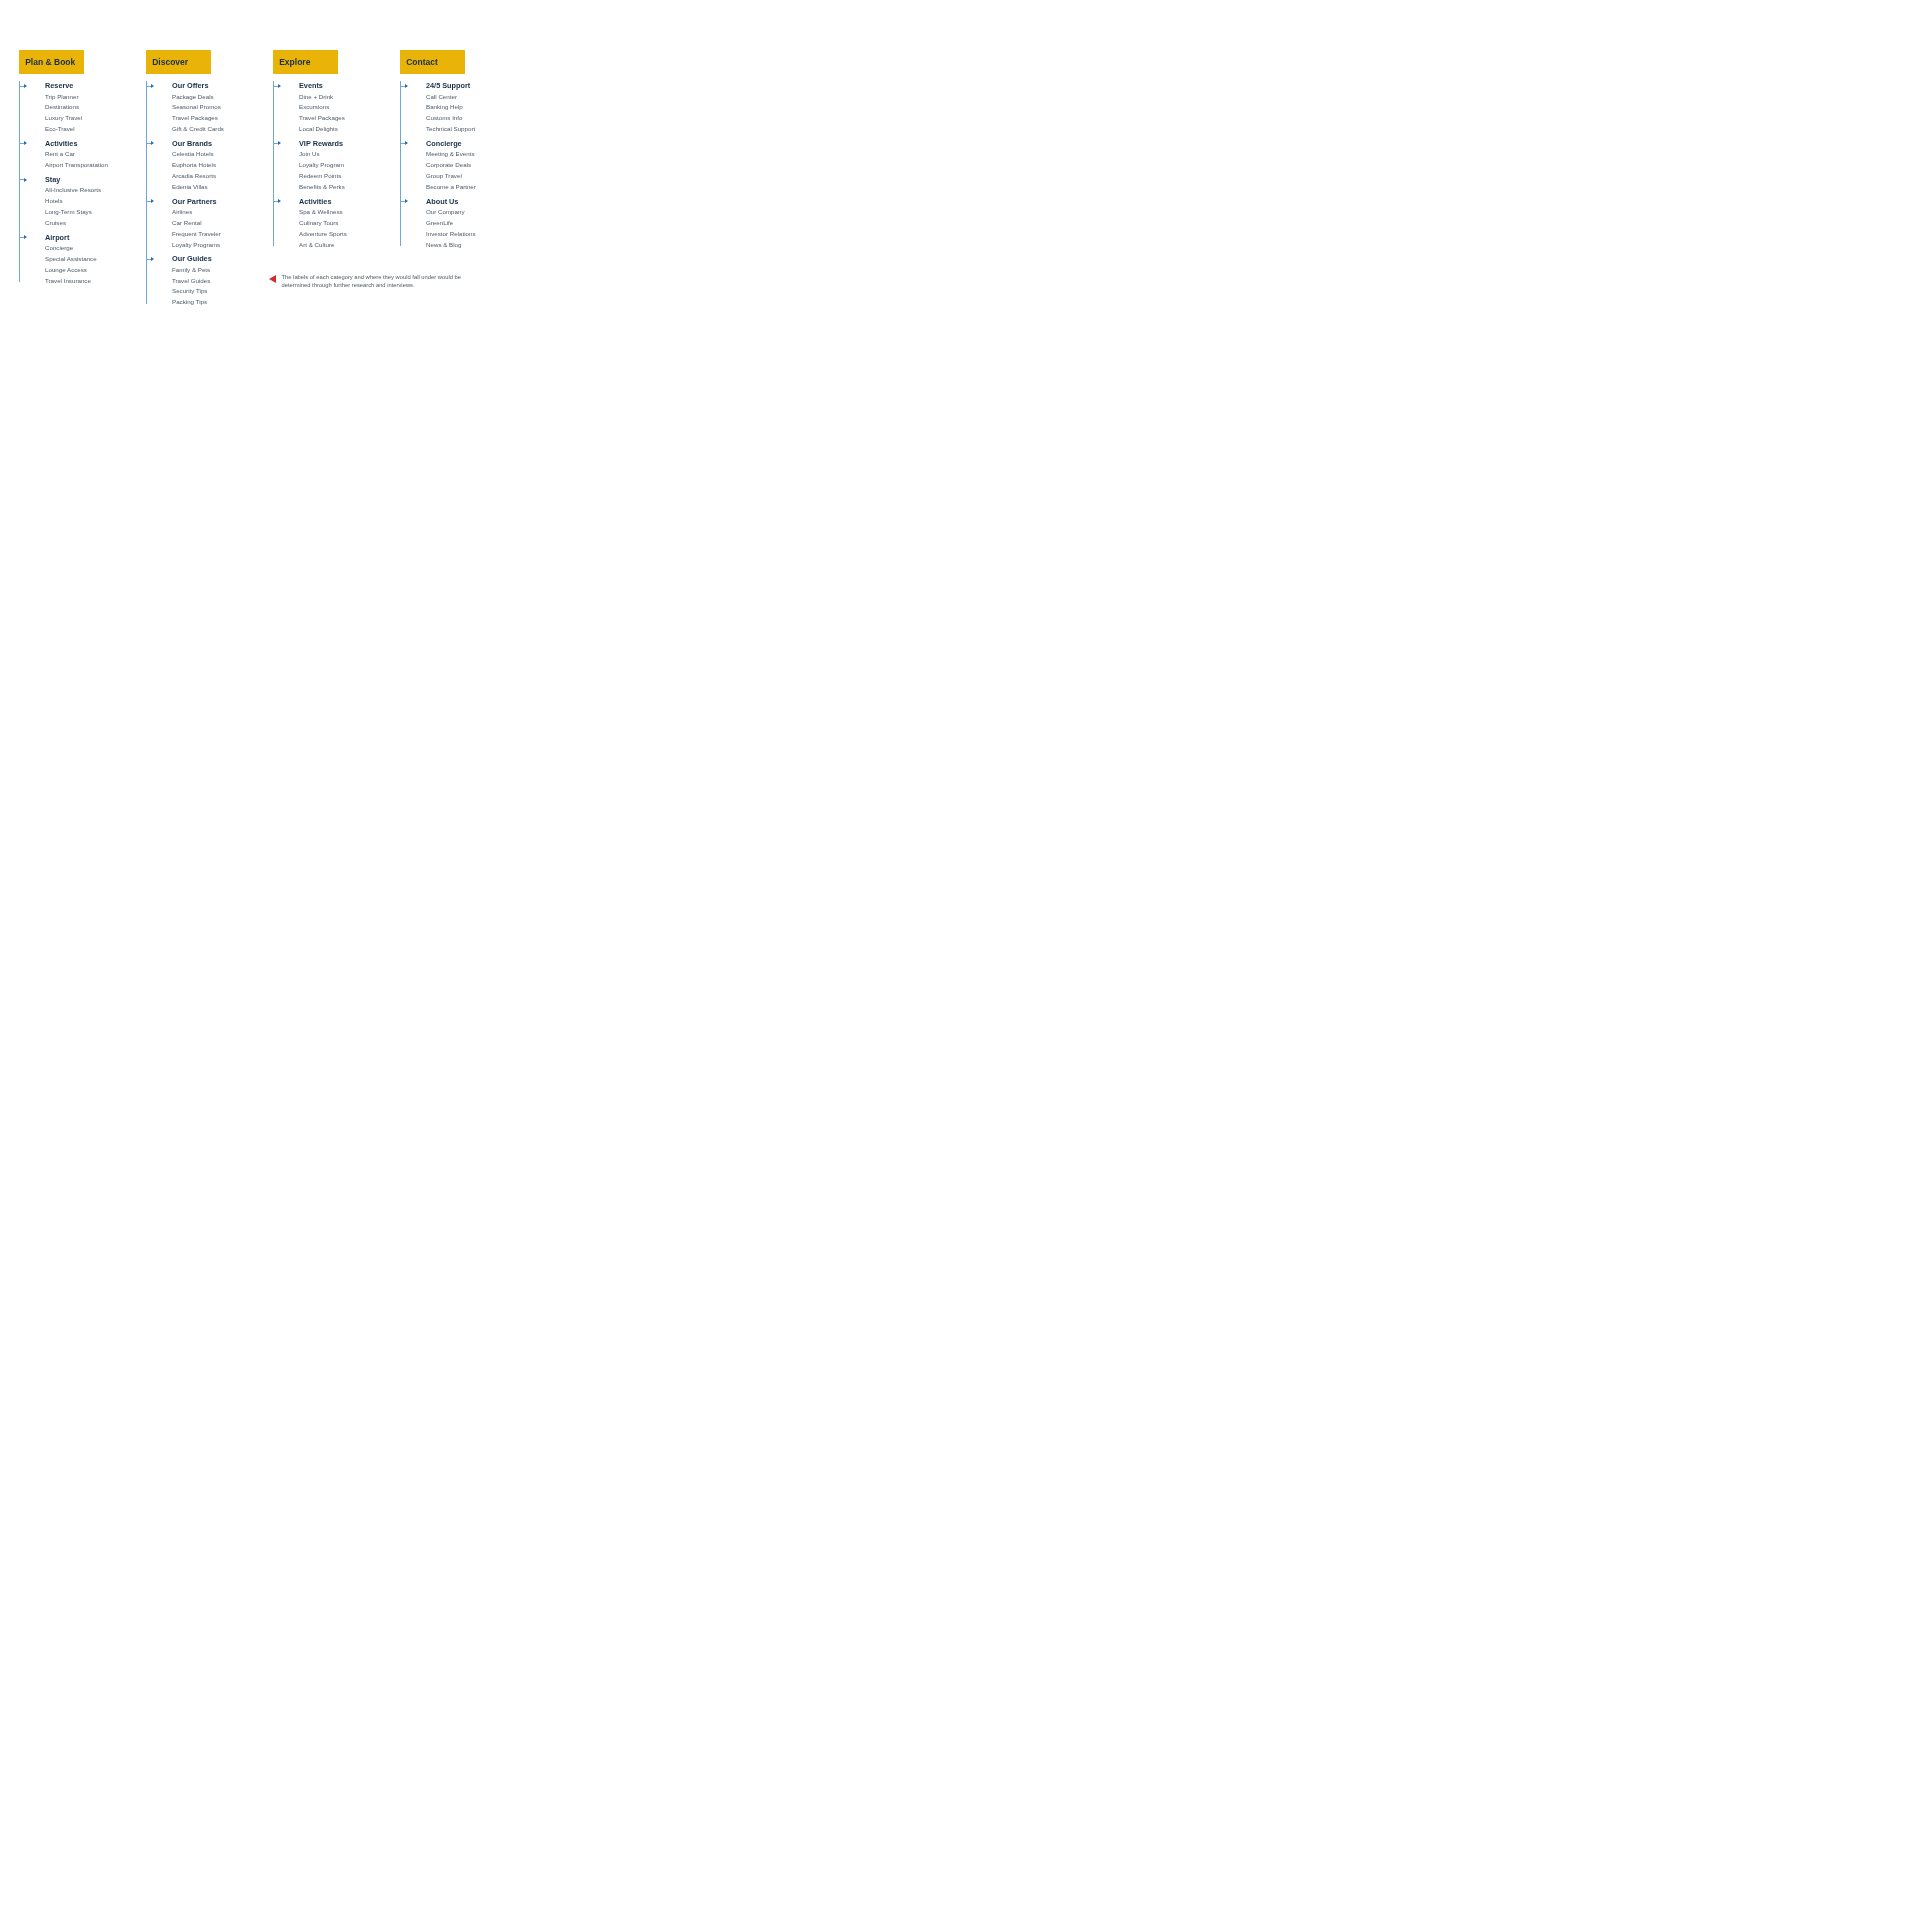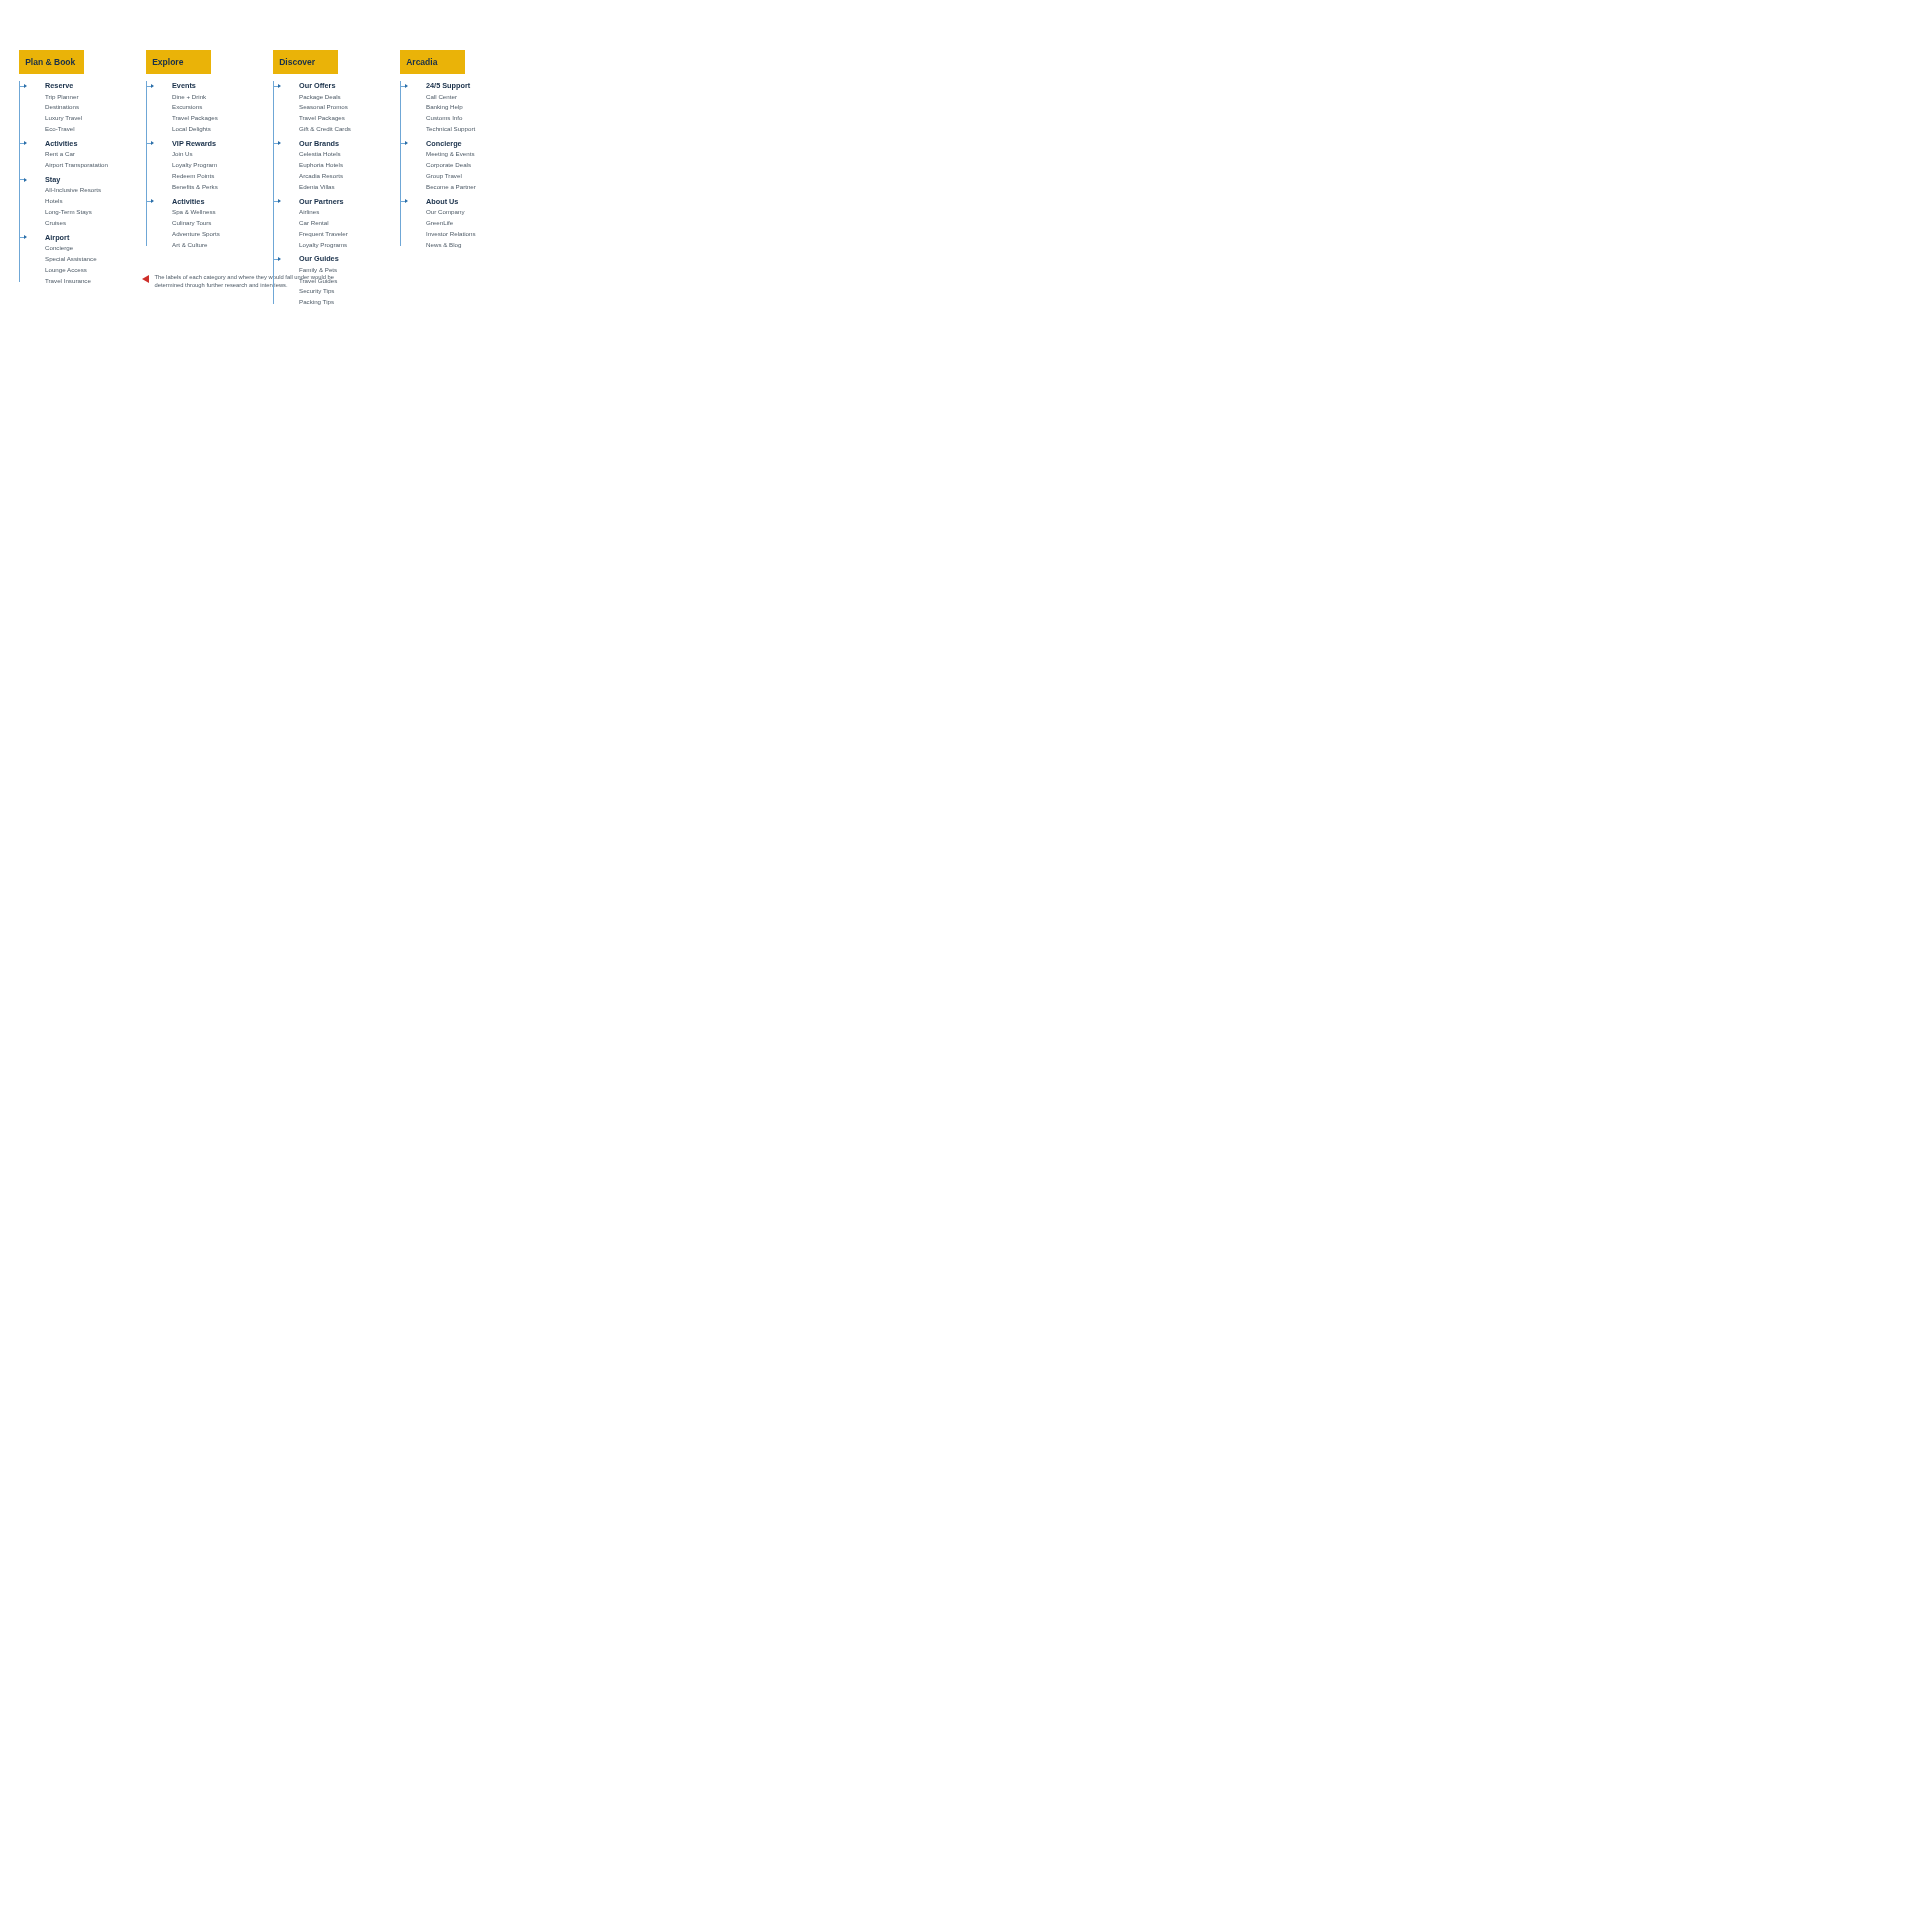--- a/index.html
+++ b/index.html
@@ -145,20 +145,67 @@
           <li>Concierge</li>
           <li>Special Assistance</li>
           <li>Lounge Access</li>
           <li>Travel Insurance</li>
         </ul>
       </div>
     </div>
   </div>
 
   <div class="col">
+    <div class="col-header">Discover</div>
+    <div class="tree">
+      <div class="vline"></div>
+
+      <div class="group">
+        <div class="group-title">Our Offers</div>
+        <ul class="items">
+          <li>Package Deals</li>
+          <li>Seasonal Promos</li>
+          <li>Travel Packages</li>
+          <li>Gift &amp; Credit Cards</li>
+        </ul>
+      </div>
+
+      <div class="group">
+        <div class="group-title">Our Brands</div>
+        <ul class="items">
+          <li>Celestia Hotels</li>
+          <li>Euphoria Hotels</li>
+          <li>Arcadia Resorts</li>
+          <li>Edenia Villas</li>
+        </ul>
+      </div>
+
+      <div class="group">
+        <div class="group-title">Our Partners</div>
+        <ul class="items">
+          <li>Airlines</li>
+          <li>Car Rental</li>
+          <li>Frequent Traveler</li>
+          <li>Loyalty Programs</li>
+        </ul>
+      </div>
+
+      <div class="group">
+        <div class="group-title">Our Guides</div>
+        <ul class="items">
+          <li>Family &amp; Pets</li>
+          <li>Travel Guides</li>
+          <li>Security Tips</li>
+          <li>Packing Tips</li>
+        </ul>
+      </div>
+    </div>
+  </div>
+
+  <div class="col">
     <div class="col-header">Explore</div>
     <div class="tree">
       <div class="vline"></div>
 
       <div class="group">
         <div class="group-title">Events</div>
         <ul class="items">
           <li>Dine + Drink</li>
           <li>Excursions</li>
           <li>Travel Packages</li>
@@ -188,68 +235,21 @@
     </div>
 
     
     <div class="note" style="left:-3.9px; top:223px;">
       <div class="tri"></div>
       <p>The labels of each category and where they would fall under would be determined through further research and interviews.</p>
     </div>
   </div>
 
   <div class="col">
-    <div class="col-header">Discover</div>
-    <div class="tree">
-      <div class="vline"></div>
-
-      <div class="group">
-        <div class="group-title">Our Offers</div>
-        <ul class="items">
-          <li>Package Deals</li>
-          <li>Seasonal Promos</li>
-          <li>Travel Packages</li>
-          <li>Gift &amp; Credit Cards</li>
-        </ul>
-      </div>
-
-      <div class="group">
-        <div class="group-title">Our Brands</div>
-        <ul class="items">
-          <li>Celestia Hotels</li>
-          <li>Euphoria Hotels</li>
-          <li>Arcadia Resorts</li>
-          <li>Edenia Villas</li>
-        </ul>
-      </div>
-
-      <div class="group">
-        <div class="group-title">Our Partners</div>
-        <ul class="items">
-          <li>Airlines</li>
-          <li>Car Rental</li>
-          <li>Frequent Traveler</li>
-          <li>Loyalty Programs</li>
-        </ul>
-      </div>
-
-      <div class="group">
-        <div class="group-title">Our Guides</div>
-        <ul class="items">
-          <li>Family &amp; Pets</li>
-          <li>Travel Guides</li>
-          <li>Security Tips</li>
-          <li>Packing Tips</li>
-        </ul>
-      </div>
-    </div>
-  </div>
-
-  <div class="col">
-    <div class="col-header">Arcadia</div>
+    <div class="col-header">Contact</div>
     <div class="tree">
       <div class="vline"></div>
 
       <div class="group">
         <div class="group-title">24/5 Support</div>
         <ul class="items">
           <li>Call Center</li>
           <li>Banking Help</li>
           <li>Customs Info</li>
           <li>Technical Support</li>

